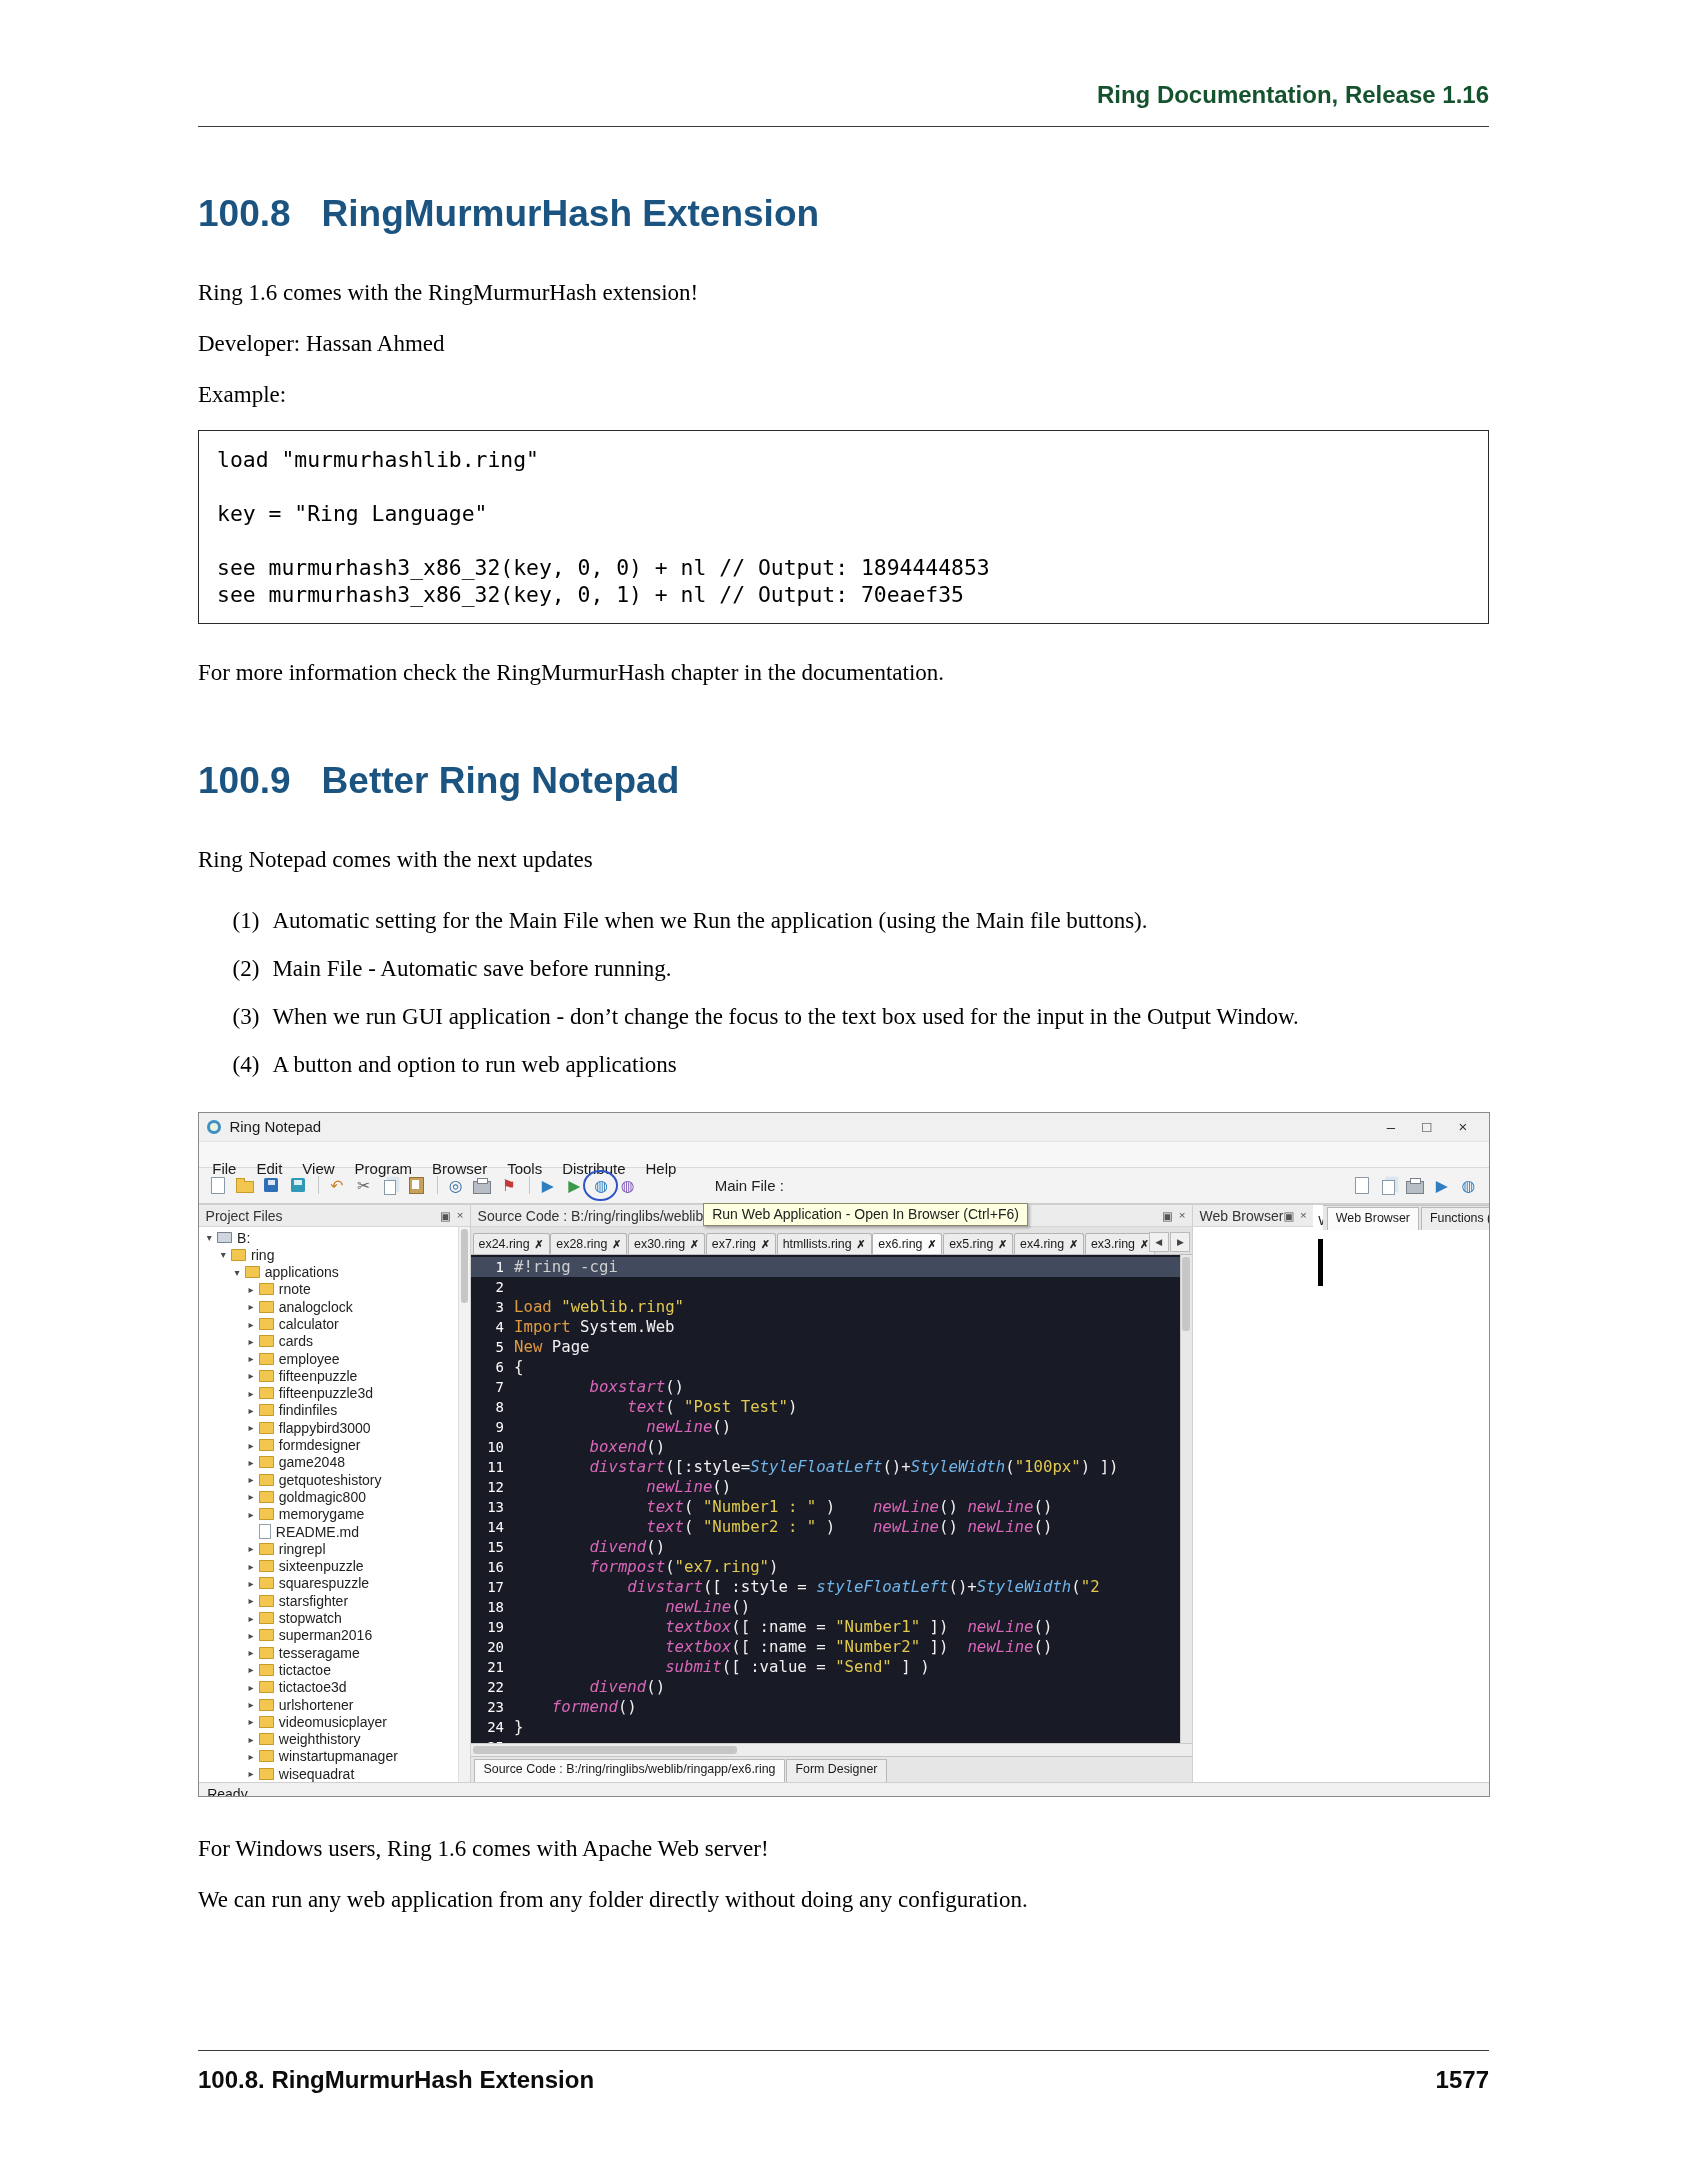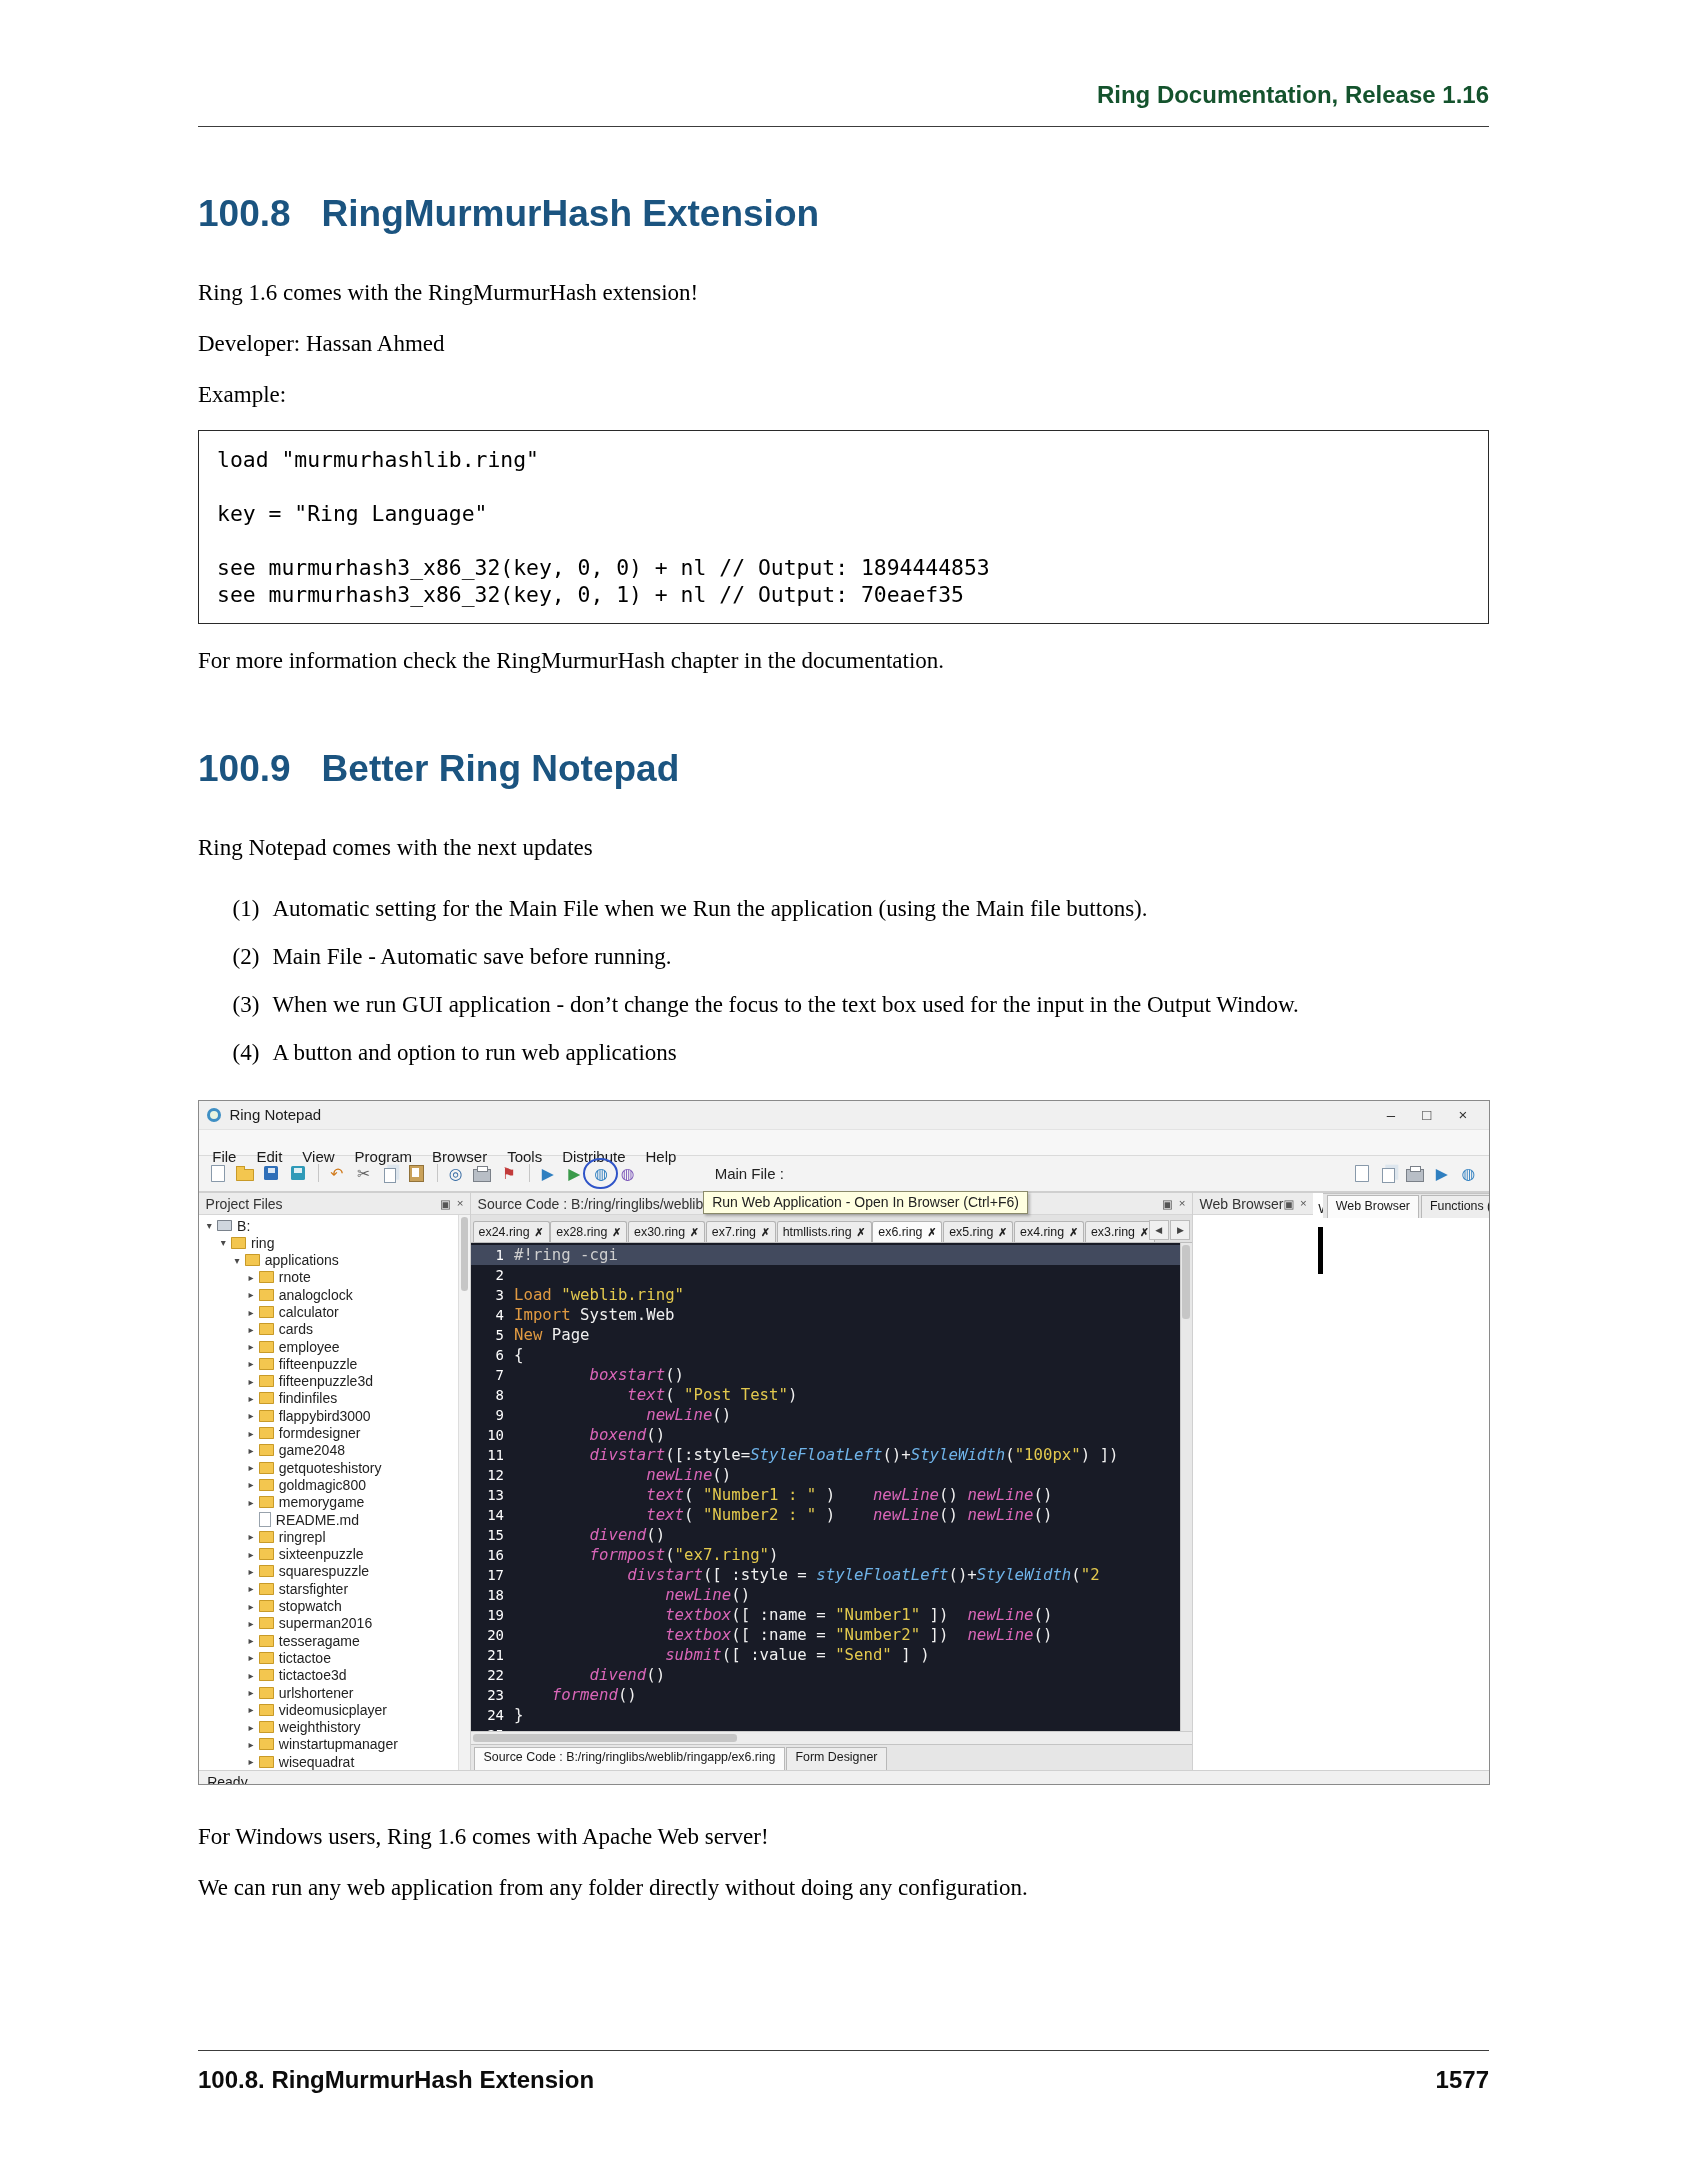--- a/index.html
+++ b/index.html
@@ -133,21 +133,21 @@
   <p class="doc">Developer: Hassan Ahmed</p>
   <p class="doc">Example:</p>
 
   <pre class="codeblock">load "murmurhashlib.ring"
 
 key = "Ring Language"
 
 see murmurhash3_x86_32(key, 0, 0) + nl // Output: 1894444853
 see murmurhash3_x86_32(key, 0, 1) + nl // Output: 70eaef35</pre>
 
-  <p class="doc" style="margin-top:23px;">For more information check the RingMurmurHash chapter in the documentation.</p>
+  <p class="doc" style="margin-top:35px;">For more information check the RingMurmurHash chapter in the documentation.</p>
 
   <h1 class="sec second"><span class="secnum">100.9</span><span>Better Ring Notepad</span></h1>
 
   <p class="doc first">Ring Notepad comes with the next updates</p>
 
   <div class="doc-list">
       <div class="doc-item">
         <span class="lbl">(1)</span>
         <span class="txt">Automatic setting for the Main File when we Run the application (using the Main file buttons).</span>
       </div>

